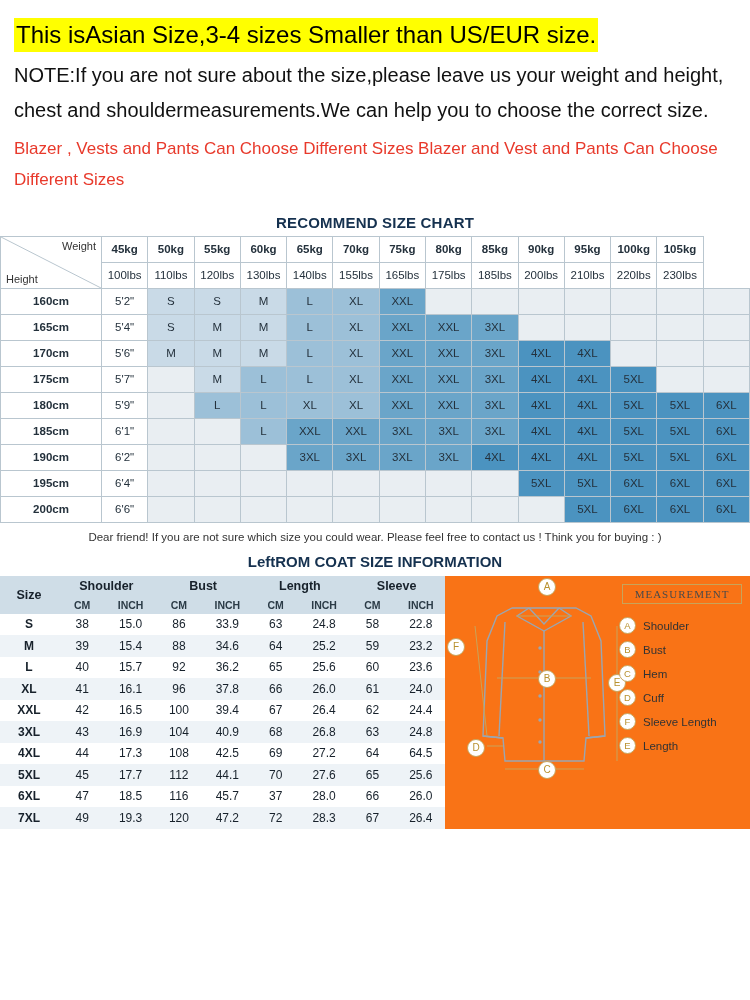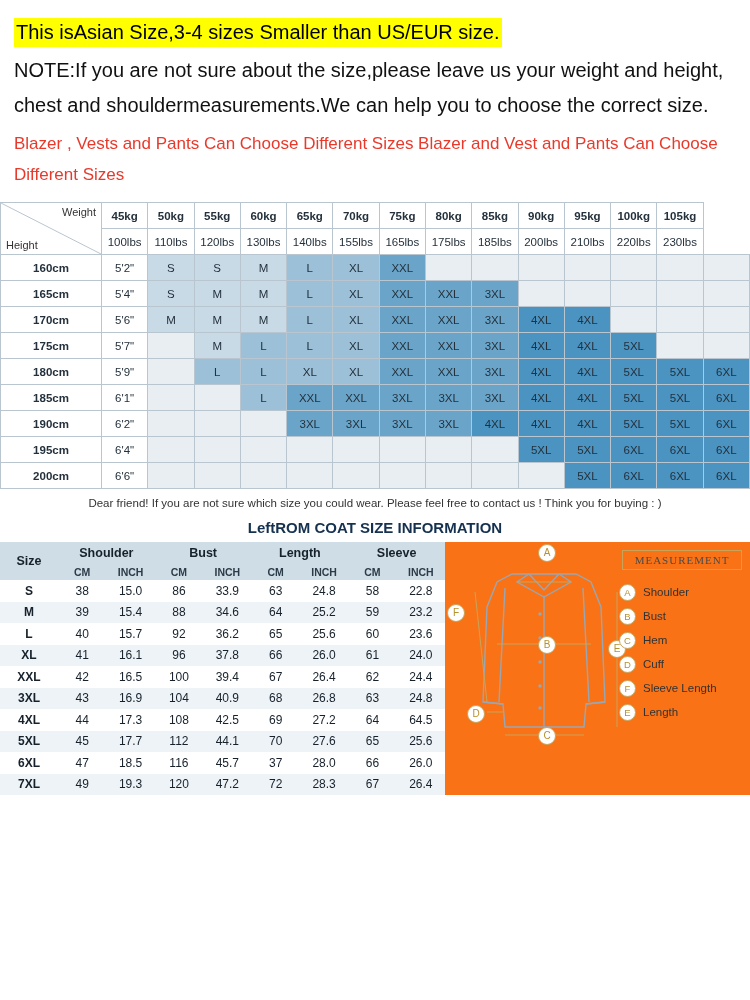--- a/index.html
+++ b/index.html
@@ -28,21 +28,21 @@
     color: #ff0000;
     font-size: 31px;
     line-height: 1.45;
     font-weight: 400;
     letter-spacing: -0.2px;
   }
   .tips-highlight {
     display: inline-block;
     background: #ffff00;
     color: #000;
-    font-size: 20px;
+    font-size: 24px;
     line-height: 1.35;
     margin-top: 6px;
     padding: 1px 2px;
   }
   .tips-note {
     color: #111;
     font-size: 20px;
     line-height: 1.75;
     margin-top: 6px;
   }
@@ -225,20 +225,21 @@
 
 <div class="page">
 
   <div class="tips">
     <div class="tips-highlight">This isAsian Size,3-4 sizes Smaller than US/EUR size.</div>
     <div class="tips-note">NOTE:If you are not sure about the size,please leave us your weight and height, chest and shouldermeasurements.We can help you to choose the correct size.</div>
     <div class="tips-red">Blazer , Vests and Pants Can Choose Different Sizes Blazer and Vest and Pants Can Choose Different Sizes</div>
   </div>
 
   <div class="chart-wrap">
+    <div class="chart-title">RECOMMEND SIZE CHART</div>
     <table class="sizechart">
       <tbody id="sizechart-body">
           <tr>
             <td class="corner" rowspan="2">
               <svg class="diag" width="100" height="51" viewBox="0 0 100 51" preserveAspectRatio="none">
                 <line x1="0" y1="0" x2="100" y2="51" stroke="#b9c6cf" stroke-width="1"></line>
               </svg>
               <span class="w">Weight</span>
               <span class="h">Height</span>
             </td>

